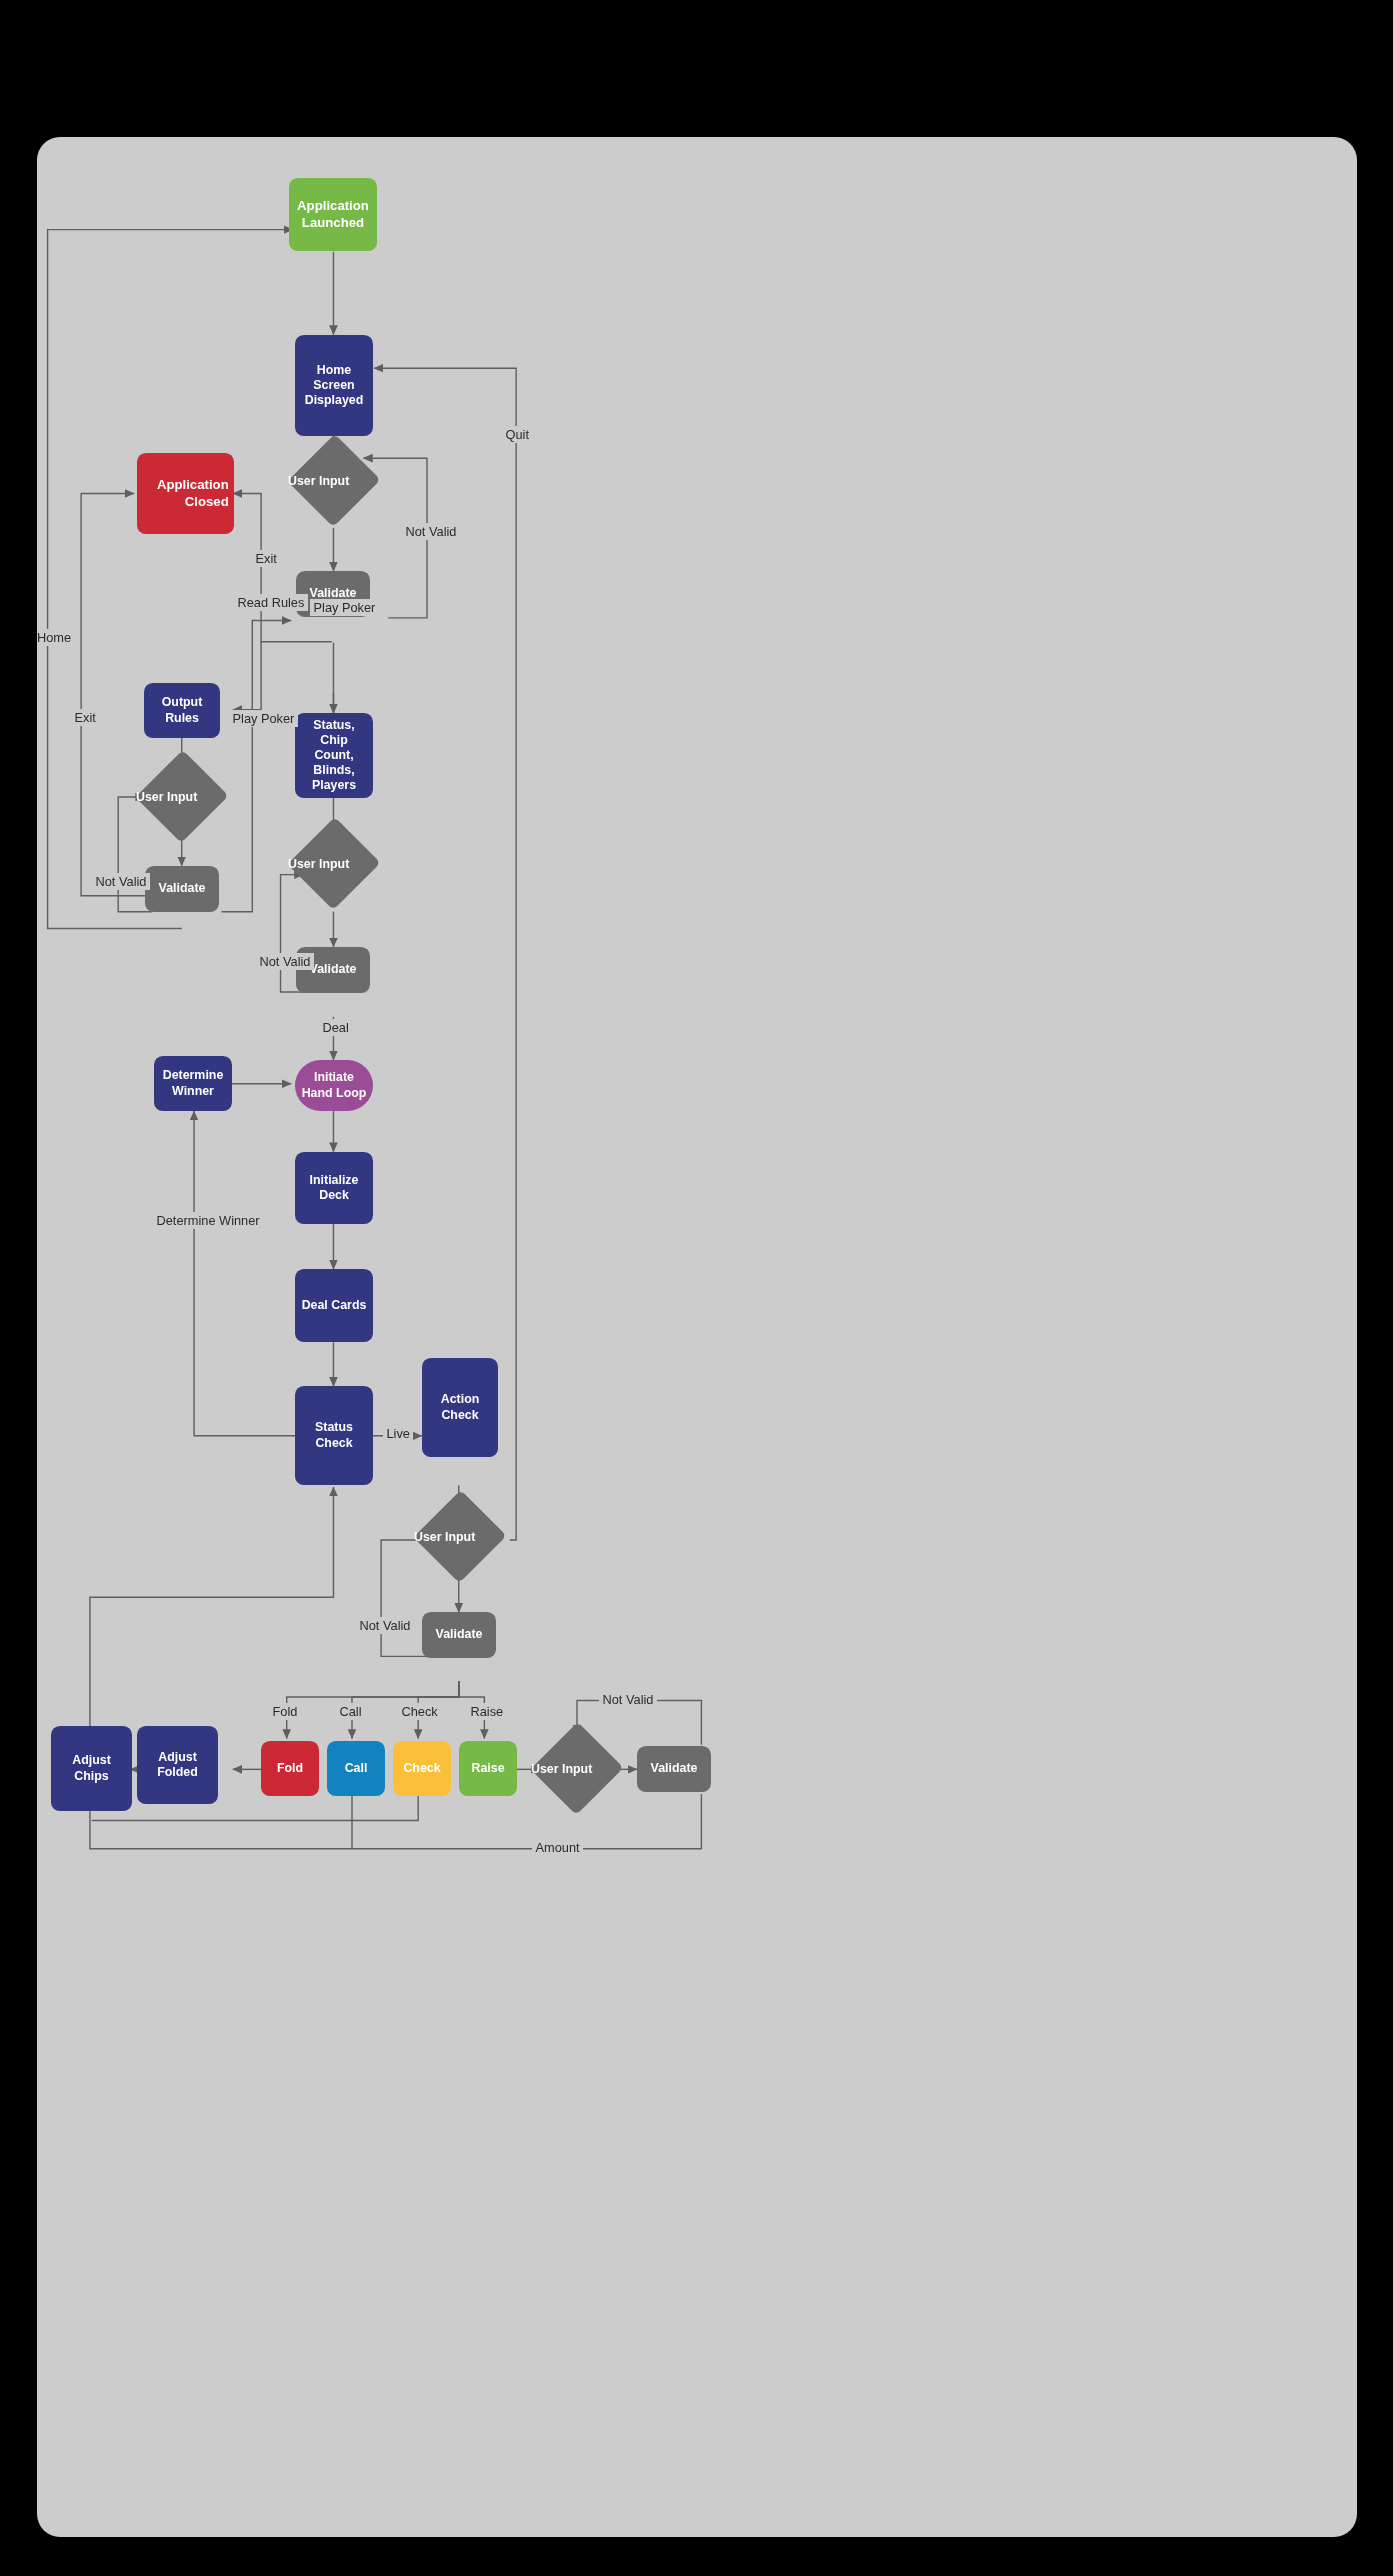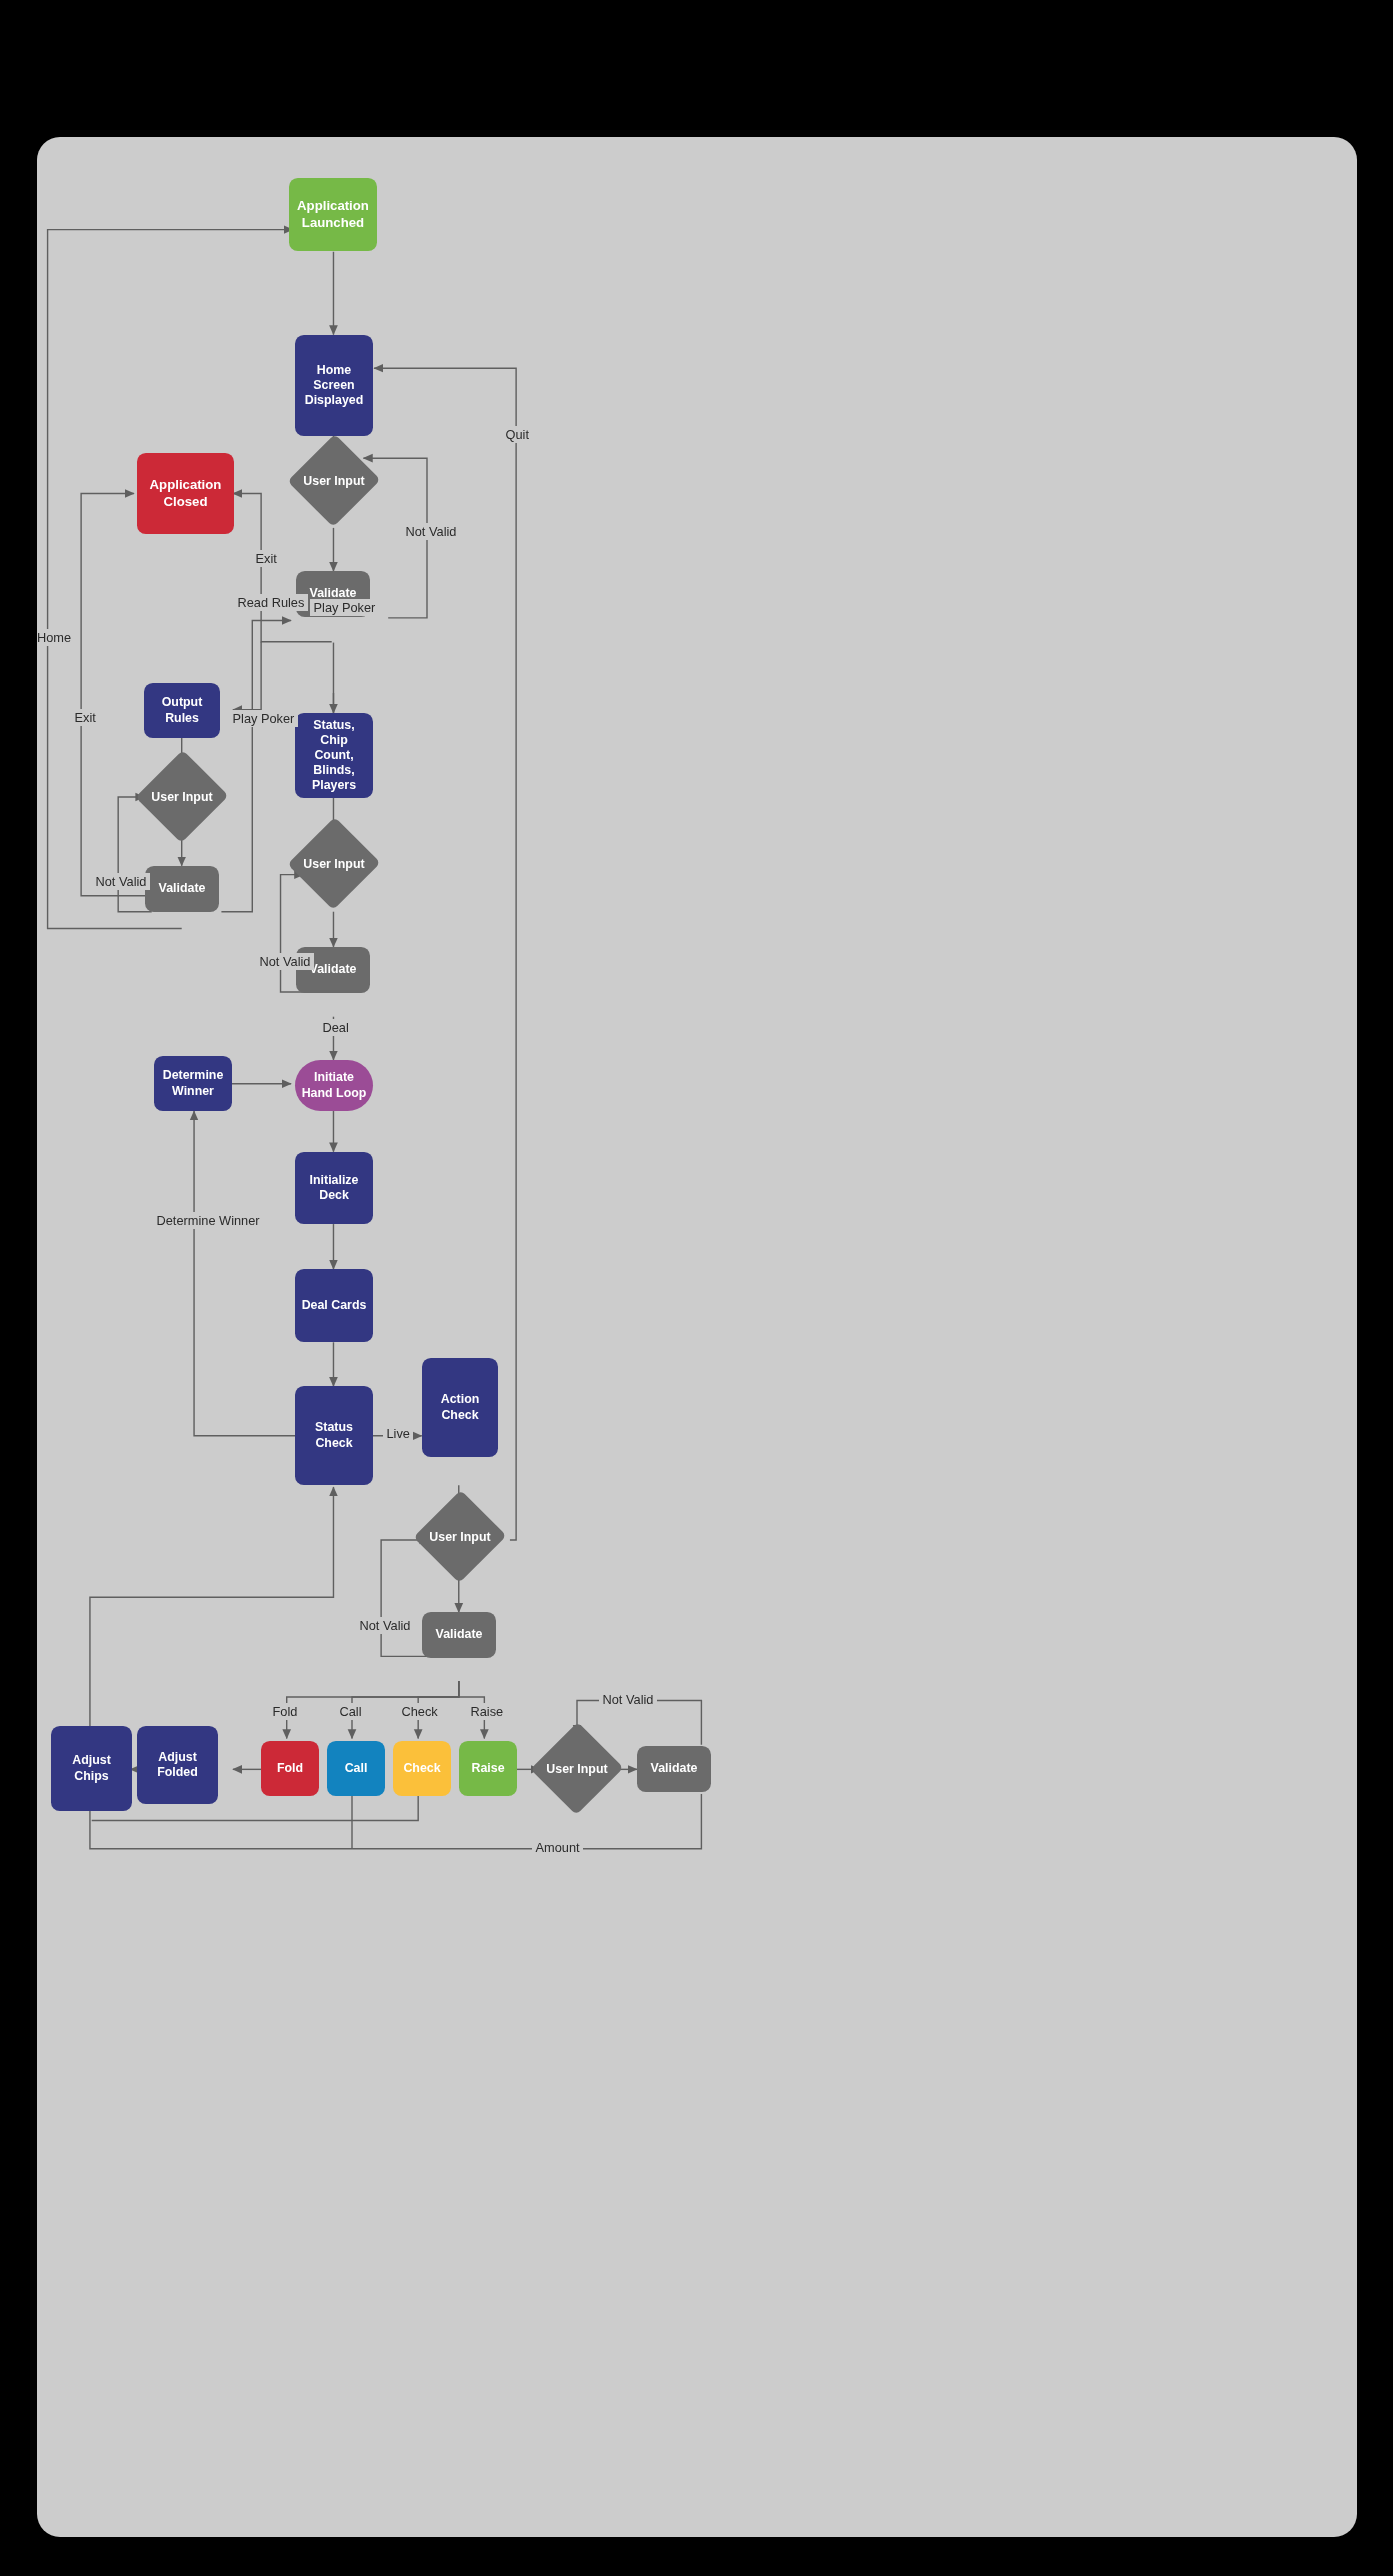--- a/index.html
+++ b/index.html
@@ -62,21 +62,21 @@
   .n-navy   { background: #333782; }
   .n-red    { background: #cc2937; }
   .n-gray   { background: #6b6b6b; }
   .n-purple { background: #9b4c96; border-radius: 30px; }
   .n-blue   { background: #1283bf; }
   .n-yellow { background: #fbc03a; }
 
   
   .diamond {
     position: absolute; z-index: 3;
-    display: flex; align-items: center; justify-content: center;
+    display: flex; align-items: center; 
   }
   .diamond .dshape {
     position: absolute; left: 0; top: 0; width: 100%; height: 100%;
     background: #6b6b6b;
     transform: rotate(45deg) scale(0.705);
     border-radius: 8px;
   }
   .diamond .dlabel {
     position: relative; z-index: 2;
     color: #ffffff; font-weight: bold; font-size: 12.4px;
@@ -191,21 +191,21 @@
 
     <div class="node n-navy" style="left:258px; top:198px; width:78px; height:101px; font-size:12.4px;">Home Screen Displayed</div>
 
     <div class="diamond" style="left:251px; top:296px; width:92px; height:95px;">
       <div class="dshape"></div>
       <div class="dlabel">User Input</div>
     </div>
 
     <div class="node n-gray" style="left:259px; top:434px; width:74px; height:46px; font-size:12.4px;">Validate</div>
 
-    <div class="node n-red" style="left:100px; top:316px; width:97px; height:81px; font-size:13.2px;">Application Closed</div>
+    <div class="node n-red" style="left:100px; top:316px; width:97px; height:81px; font-size:13.2px;text-align:right;">Application Closed</div>
 
     <div class="node n-navy" style="left:107px; top:546px; width:76px; height:55px; font-size:12.4px;">Output Rules</div>
 
     <div class="diamond" style="left:99px; top:612px; width:92px; height:95px;">
       <div class="dshape"></div>
       <div class="dlabel">User Input</div>
     </div>
 
     <div class="node n-gray" style="left:108px; top:729px; width:74px; height:46px; font-size:12.4px;">Validate</div>
 

